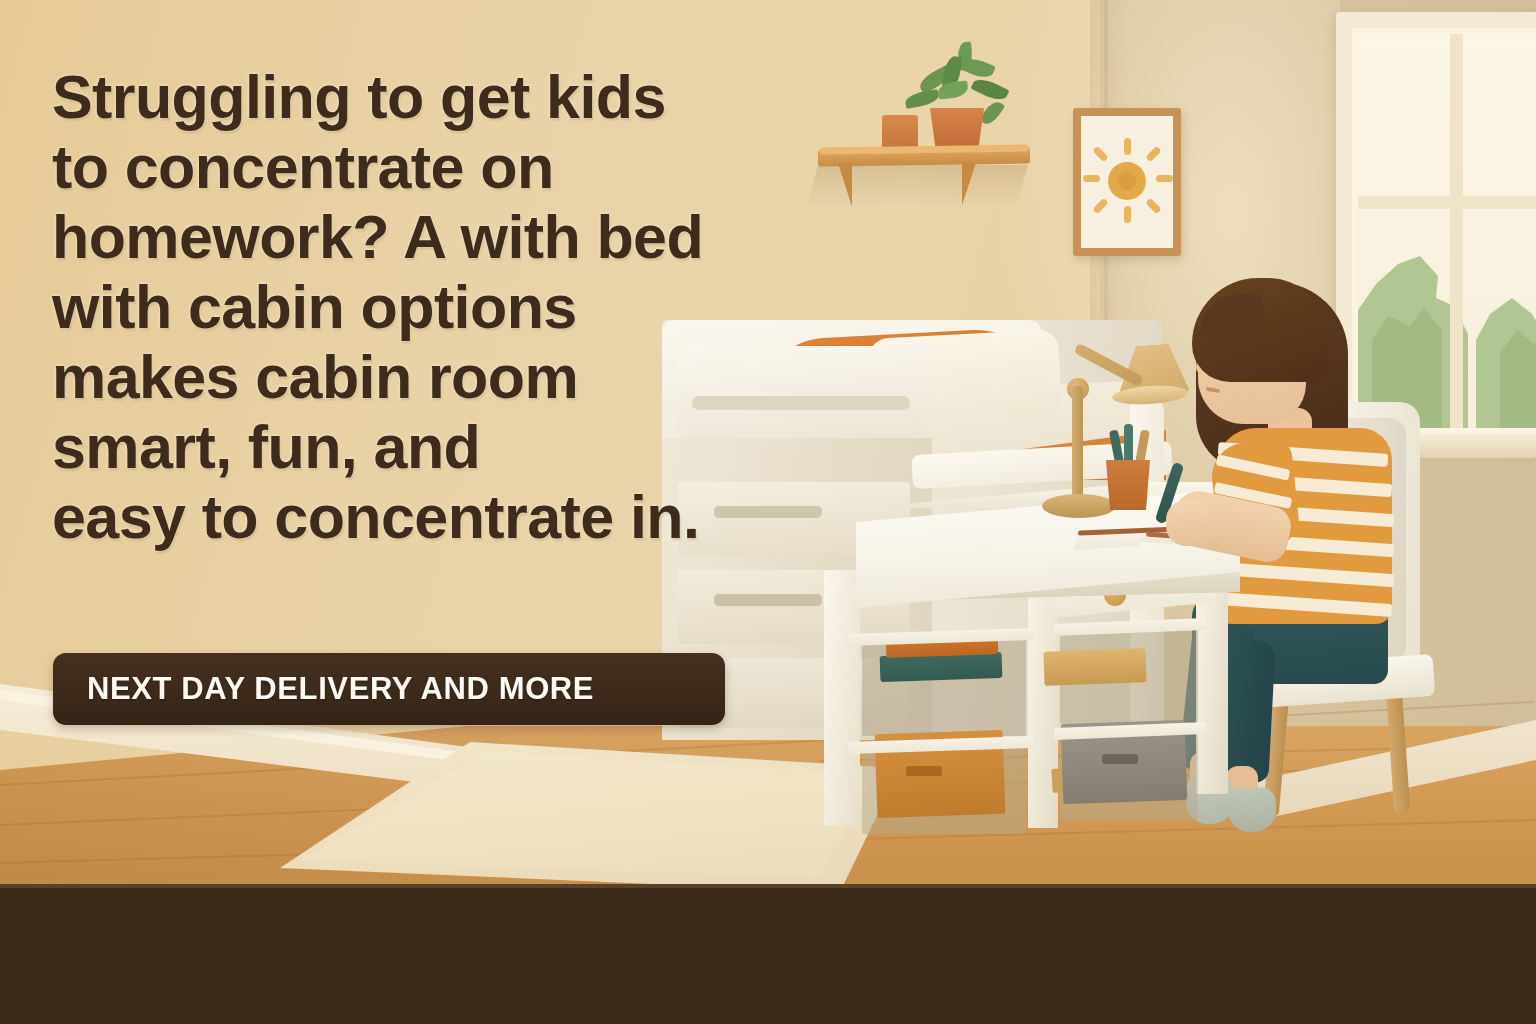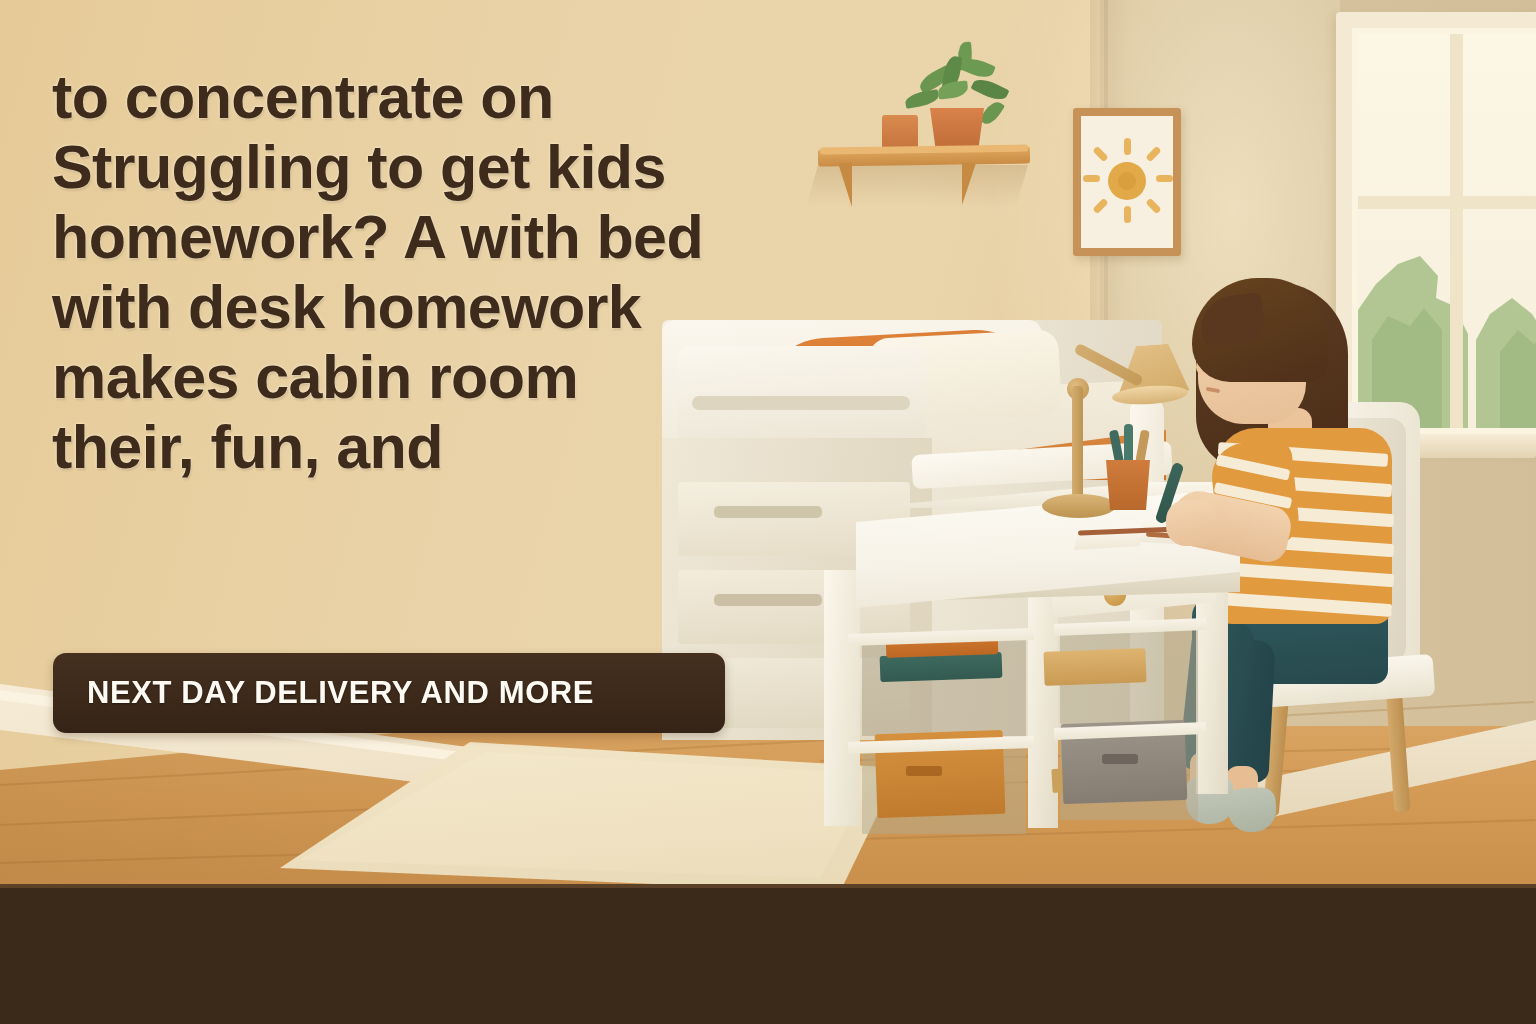--- a/index.html
+++ b/index.html
@@ -314,21 +314,21 @@
   #sock1{left:1186px;top:776px;width:48px;height:48px;
     background:linear-gradient(175deg,#c6cbbd,#b2b8a8);border-radius:14px 14px 22px 22px;transform:rotate(-4deg);}
   #sock2{left:1228px;top:788px;width:48px;height:44px;
     background:linear-gradient(175deg,#c0c6b6,#abb2a0);border-radius:14px 14px 22px 22px;transform:rotate(-3deg);}
 
   
   #headline{left:52px;top:62px;width:880px;
     font-size:61px;line-height:70px;font-weight:bold;color:#3e2b1c;
     letter-spacing:-0.6px;
     text-shadow:0 0 3px rgba(255,248,228,.95),1px 2px 2px rgba(120,88,46,.28);}
-  #cta{left:53px;top:653px;width:672px;height:80px;
+  #cta{left:53px;top:653px;width:672px;height:72px;
     background:linear-gradient(180deg,#45301f,#352416);border-radius:13px;
     display:flex;align-items:center;
     box-shadow:0 4px 10px rgba(80,54,26,.28);}
   #cta-label{margin-left:34px;color:#fdfaf3;font-size:31px;font-weight:bold;
     letter-spacing:.6px;text-shadow:0 1px 2px rgba(0,0,0,.35);}
 
   
   #footer{left:0;top:884px;width:1536px;height:140px;background:#3b2a1a;}
   #footer-top{left:0;top:884px;width:1536px;height:4px;background:#5a4128;}
   #footer-label{right:66px;top:906px;color:#fdfbf5;font-size:66px;font-weight:bold;
@@ -489,26 +489,27 @@
 
   <div class="abs" id="sleeve"></div>
   <div class="abs slstripe" id="sl1"></div>
   <div class="abs slstripe" id="sl2"></div>
   <div class="abs slstripe" id="sl3"></div>
   <div class="abs" id="arm"></div>
   <div class="abs" id="pencil"></div>
   <div class="abs" id="hand"></div>
 
   <div class="abs" id="headline">
+      <div>Struggling to get kids</div>
       <div>to concentrate on</div>
-      <div>Struggling to get kids</div>
       <div>homework? A with bed</div>
-      <div>with desk homework</div>
+      <div>with cabin options</div>
       <div>makes cabin room</div>
-      <div>their, fun, and</div>
+      <div>smart, fun, and</div>
+      <div>easy to concentrate in.</div>
     </div>
 
   <div class="abs" id="cta">
     <span id="cta-label">NEXT DAY DELIVERY AND MORE</span>
   </div>
 
   <div class="abs" id="footer"></div>
   <div class="abs" id="footer-top"></div>
 
 </div>

